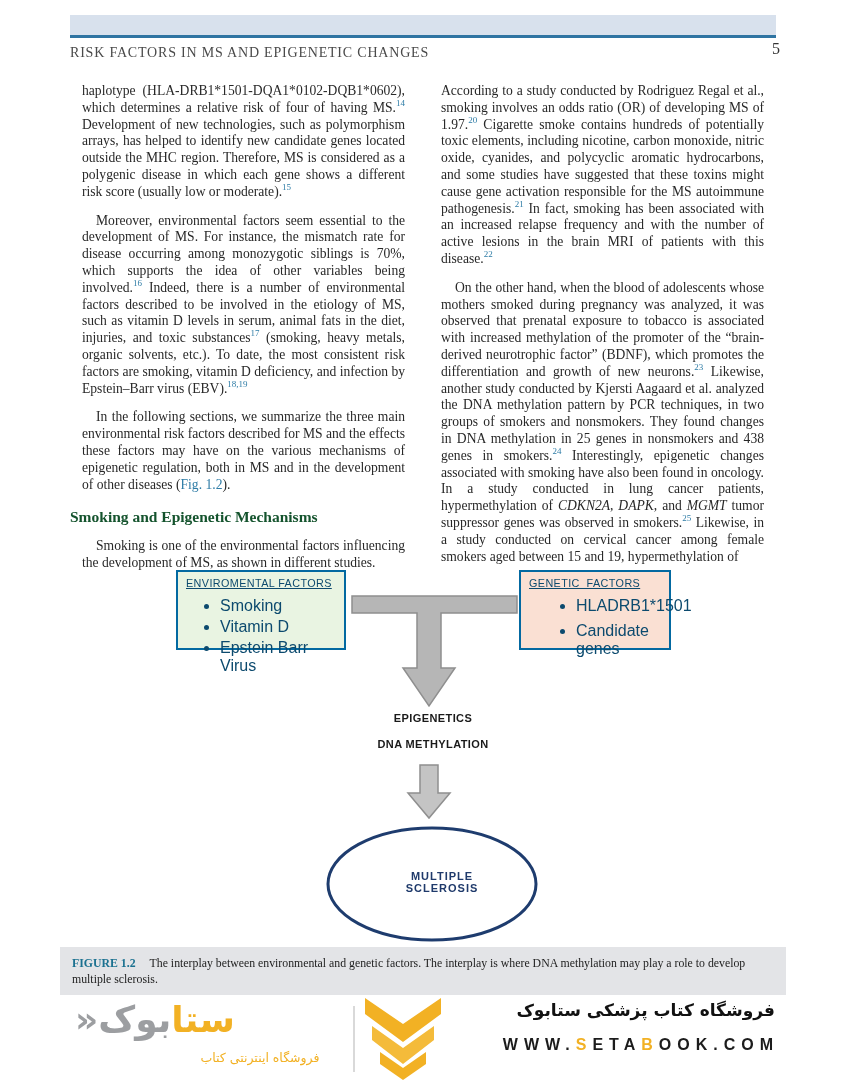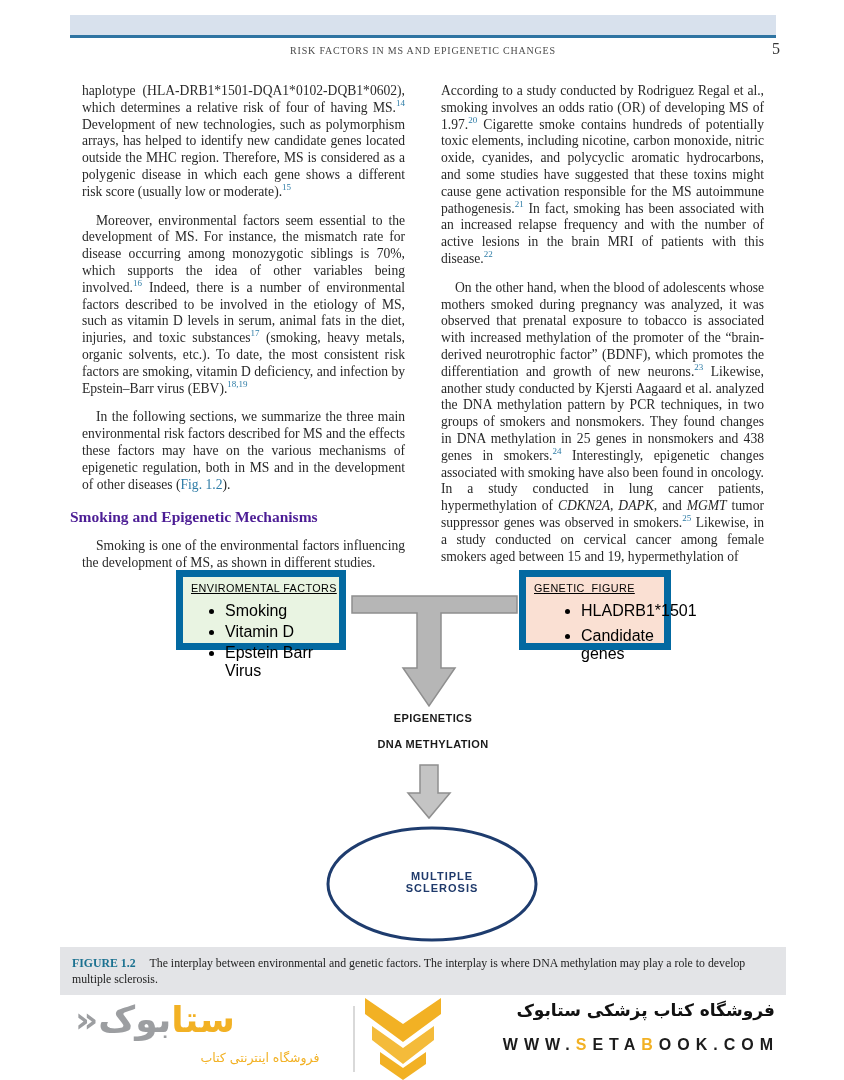--- a/index.html
+++ b/index.html
@@ -2,39 +2,39 @@
 <html><head>
 <meta charset="utf-8">
 <style>
   html,body{margin:0;padding:0;background:#ffffff;}
   .page{position:relative;width:844px;height:1080px;background:#ffffff;overflow:hidden;
         font-family:"Liberation Serif",serif;color:#262626;}
 
   
   .topbar{position:absolute;left:70px;top:15px;width:706px;height:20px;background:#d8e1ed;}
   .topline{position:absolute;left:70px;top:35px;width:706px;height:3px;background:#2f74a2;}
-  .runhead{position:absolute;left:70px;top:45px;width:706px;text-align:center;
-           font-size:10px;letter-spacing:.8px;color:#4a4a4a;}
+  .runhead{position:absolute;left:70px;top:45px;width:706px;text-align:left;
+           font-size:14px;letter-spacing:.8px;color:#4a4a4a;}
   .pagenum{position:absolute;left:760px;top:40px;width:20px;text-align:right;
            font-size:16px;color:#333;}
 
   
   .cols{position:absolute;left:70px;top:71px;width:706px;display:flex;gap:12px;}
   .col{width:347px;}
   .col p{margin:12px;font-size:13.6px;line-height:16.8px;text-align:justify;color:#282828;}
   .col p.ind{text-indent:14px;}
-  .col h2{margin:14px 0 9px 0;font-size:15.5px;line-height:19px;color:#4c1d95;}
+  .col h2{margin:14px 0 9px 0;font-size:15.5px;line-height:19px;color:#14532d;}
   .sup{color:#2e7ca6;font-size:9px;vertical-align:super;line-height:0;}
   .link{color:#2e7ca6;}
   .it{font-style:italic;}
 
   
   .diagram-svg{position:absolute;left:0;top:560px;}
-  .factorbox{position:absolute;top:570px;height:80px;border:7px solid #0369a1;
-             font-family:"Liberation Sans",sans-serif;color:#000000;box-sizing:border-box;}
+  .factorbox{position:absolute;top:570px;height:80px;border:2px solid #0369a1;
+             font-family:"Liberation Sans",sans-serif;color:#0c4a6e;box-sizing:border-box;}
   .envbox{left:176px;width:170px;background:#e9f4e2;}
   .genbox{left:519px;width:152px;background:#fae0d3;}
   .boxtitle{padding:5px 0 0 8px;font-size:10.8px;letter-spacing:.4px;text-decoration:underline;white-space:pre;}
   .factorbox ul{margin:8px 0 0 0;padding-left:42px;font-size:16px;}
   .envbox li{margin-bottom:3px;}
   .genbox li{margin-bottom:7px;}
   .genbox ul{padding-left:55px;}
 
   .midlabel{position:absolute;left:333px;width:200px;text-align:center;
             font-family:"Liberation Sans",sans-serif;font-weight:bold;font-size:11px;
@@ -97,21 +97,21 @@
   <div class="factorbox envbox">
     <div class="boxtitle">ENVIROMENTAL FACTORS</div>
     <ul>
       <li>Smoking</li>
       <li>Vitamin D</li>
       <li>Epstein Barr Virus</li>
     </ul>
   </div>
 
   <div class="factorbox genbox">
-    <div class="boxtitle">GENETIC  FIGURE</div>
+    <div class="boxtitle">GENETIC  FACTORS</div>
     <ul>
       <li>HLADRB1*1501</li>
       <li>Candidate genes</li>
     </ul>
   </div>
 
   <div class="midlabel" style="top:712px">EPIGENETICS</div>
   <div class="midlabel" style="top:738px">DNA METHYLATION</div>
 
   <div class="ellipse-label" style="top:870px">MULTIPLE</div>

